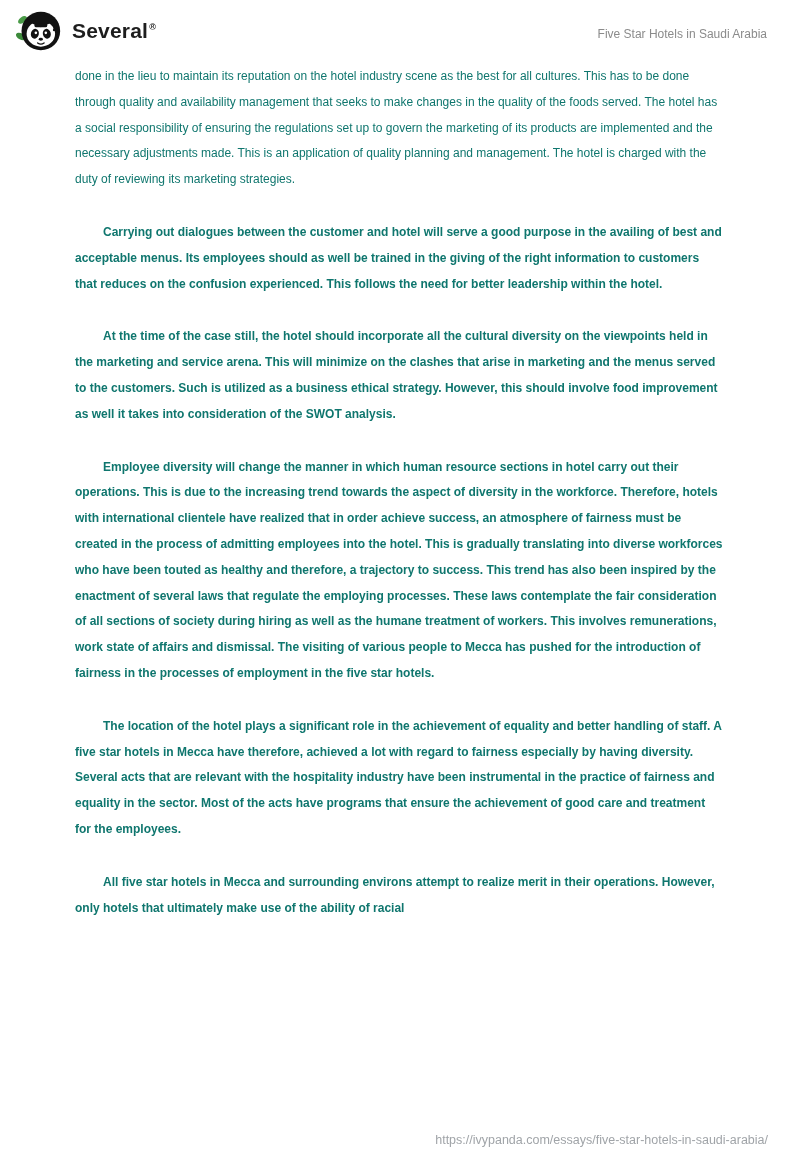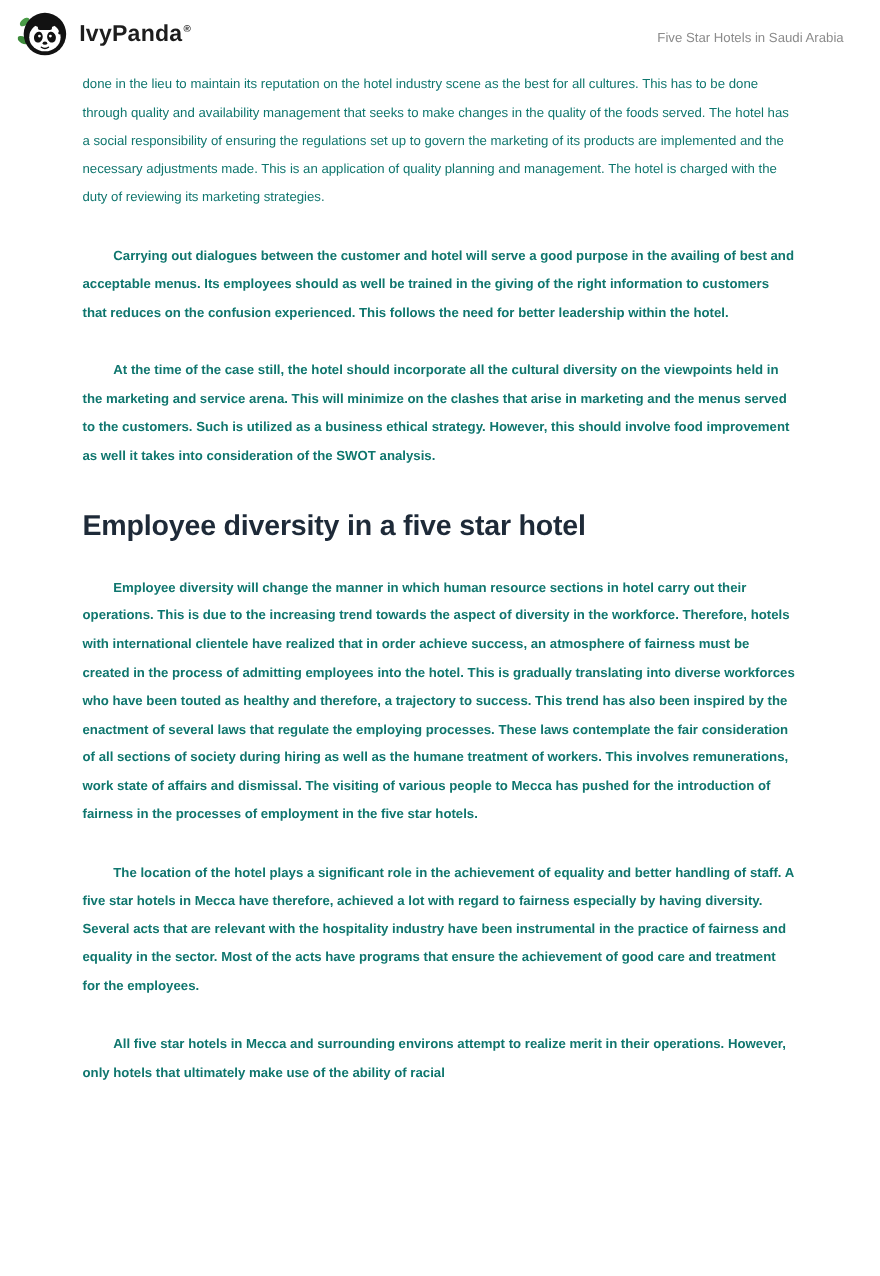--- a/index.html
+++ b/index.html
@@ -122,31 +122,33 @@
 
           <ellipse cx="20.5" cy="28" rx="4.3" ry="5.4" fill="#121212" transform="rotate(14 20.5 28)"></ellipse>
           <ellipse cx="33.5" cy="28" rx="4.3" ry="5.4" fill="#121212" transform="rotate(-14 33.5 28)"></ellipse>
           <circle cx="21.6" cy="27" r="1.4" fill="#ffffff"></circle>
           <circle cx="32.4" cy="27" r="1.4" fill="#ffffff"></circle>
 
           <ellipse cx="27" cy="34" rx="2.3" ry="1.6" fill="#121212"></ellipse>
           <path d="M23.5 38 Q27 40.5 30.5 38" stroke="#121212" stroke-width="1.5" fill="none" stroke-linecap="round"></path>
         </svg>
       </span>
-      <span class="brand-name"><span>IvyPanda</span><sup>®</sup></span>
+      <span class="brand-name"><span>Several</span><sup>®</sup></span>
     </a>
     <div class="doc-title">Five Star Hotels in Saudi Arabia</div>
   </header>
 
   <main class="content">
     <p class="para">done in the lieu to maintain its reputation on the hotel industry scene as the best for all cultures. This has to be done through quality and availability management that seeks to make changes in the quality of the foods served. The hotel has a social responsibility of ensuring the regulations set up to govern the marketing of its products are implemented and the necessary adjustments made. This is an application of quality planning and management. The hotel is charged with the duty of reviewing its marketing strategies.</p>
     <p class="para indent">Carrying out dialogues between the customer and hotel will serve a good purpose in the availing of best and acceptable menus. Its employees should as well be trained in the giving of the right information to customers that reduces on the confusion experienced. This follows the need for better leadership within the hotel.</p>
     <p class="para indent">At the time of the case still, the hotel should incorporate all the cultural diversity on the viewpoints held in the marketing and service arena. This will minimize on the clashes that arise in marketing and the menus served to the customers. Such is utilized as a business ethical strategy. However, this should involve food improvement as well it takes into consideration of the SWOT analysis.</p>
 
-    <h2 class="section-heading">Employee diversity in a five star hotel</h2>
 
     <p class="para indent">Employee diversity will change the manner in which human resource sections in hotel carry out their operations. This is due to the increasing trend towards the aspect of diversity in the workforce. Therefore, hotels with international clientele have realized that in order achieve success, an atmosphere of fairness must be created in the process of admitting employees into the hotel. This is gradually translating into diverse workforces who have been touted as healthy and therefore, a trajectory to success. This trend has also been inspired by the enactment of several laws that regulate the employing processes. These laws contemplate the fair consideration of all sections of society during hiring as well as the humane treatment of workers. This involves remunerations, work state of affairs and dismissal. The visiting of various people to Mecca has pushed for the introduction of fairness in the processes of employment in the five star hotels.</p>
     <p class="para indent">The location of the hotel plays a significant role in the achievement of equality and better handling of staff. A five star hotels in Mecca have therefore, achieved a lot with regard to fairness especially by having diversity. Several acts that are relevant with the hospitality industry have been instrumental in the practice of fairness and equality in the sector. Most of the acts have programs that ensure the achievement of good care and treatment for the employees.</p>
     <p class="para indent">All five star hotels in Mecca and surrounding environs attempt to realize merit in their operations. However, only hotels that ultimately make use of the ability of racial</p>
   </main>
 
+  <footer class="footer">
+    <span class="url">https://ivypanda.com/essays/five-star-hotels-in-saudi-arabia/</span>
+  </footer>
 
 </div>
 
 </body></html>

